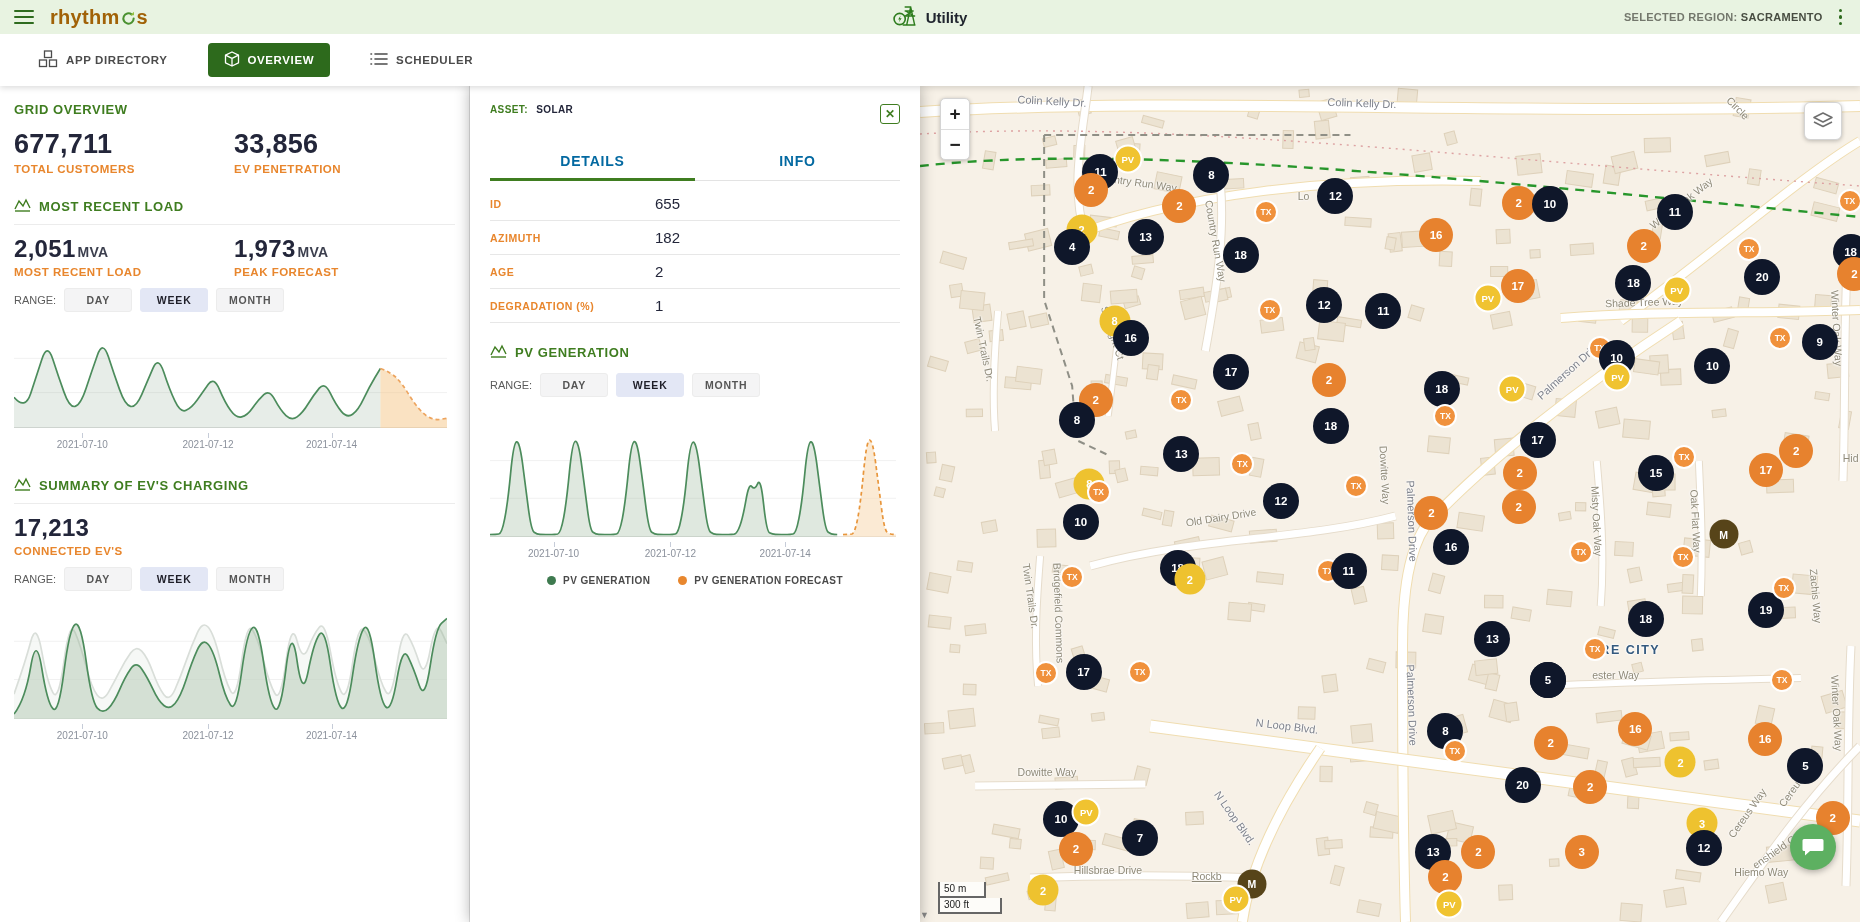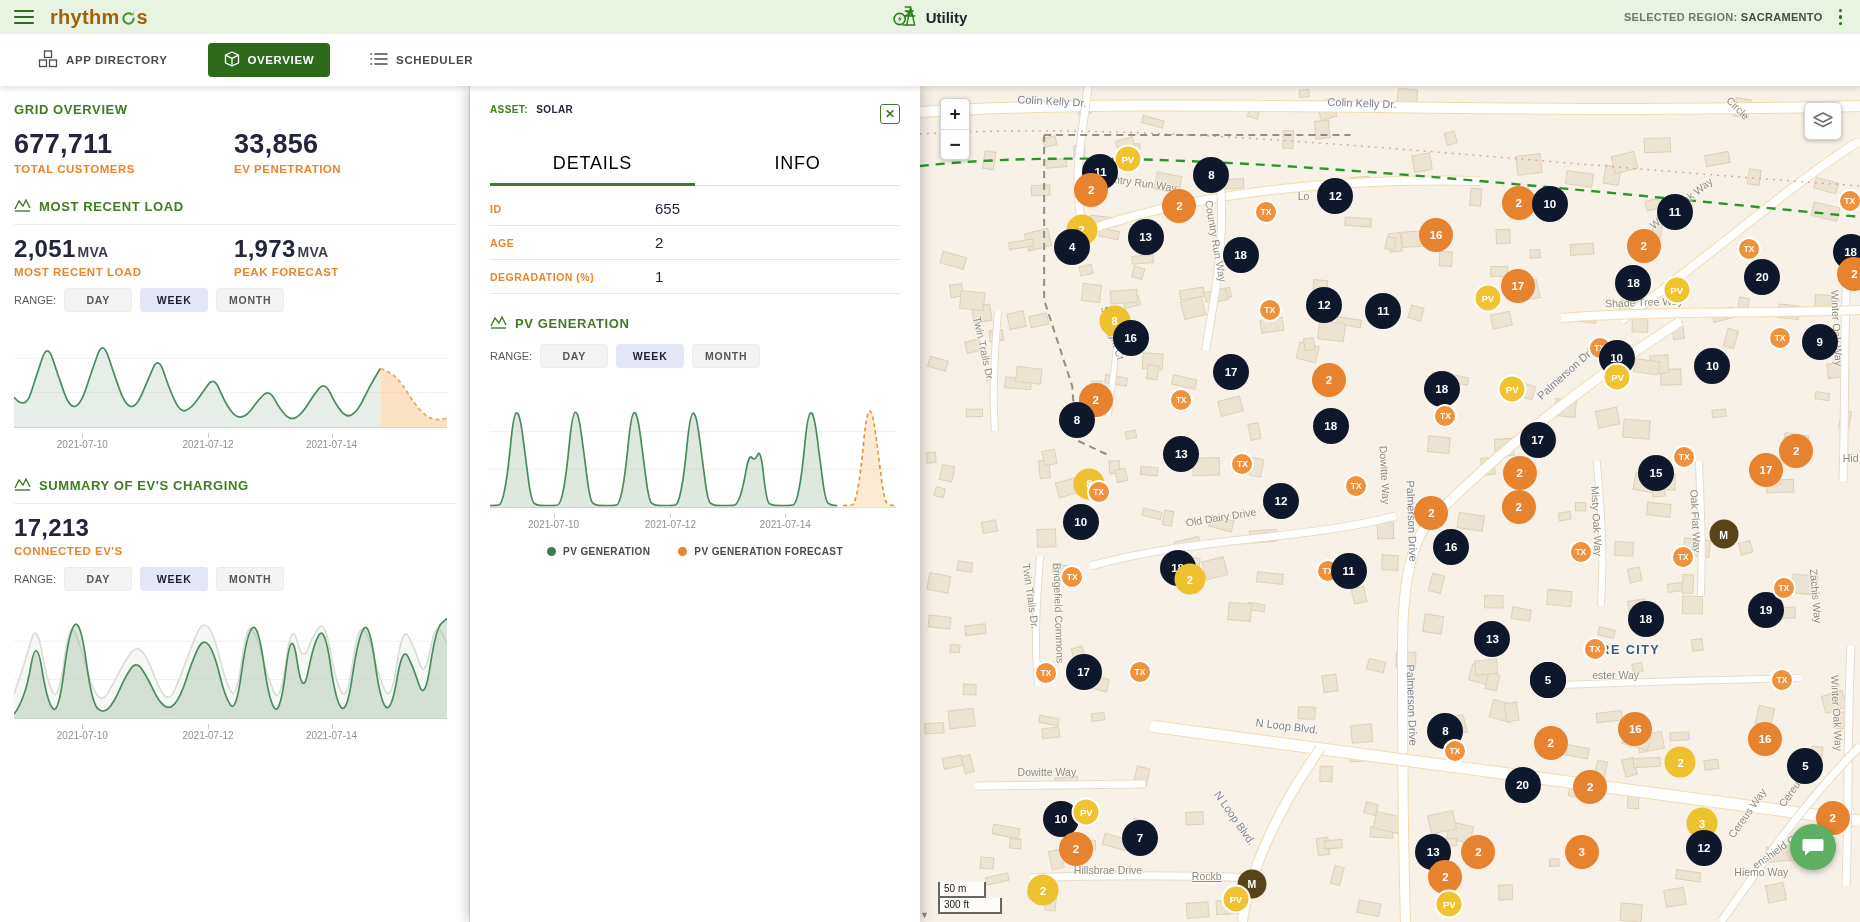--- a/index.html
+++ b/index.html
@@ -51,21 +51,21 @@
 
   .gap24 { height:24px; }
 
   
   .asset-title-row { display:flex; align-items:flex-start; }
   .asset-title { font-size:10px; font-weight:bold; letter-spacing:.4px; }
   .asset-title .pfx { color:#3f7d20; }
   .asset-title .valname { color:#23263a; margin-left:5px; }
   .close-btn { margin-left:auto; width:20px; height:20px; border:1.5px solid #3f7d20; border-radius:3px; color:#3f7d20; display:flex; align-items:center; justify-content:center; font-size:12px; font-weight:bold; cursor:pointer; line-height:1; }
   .tabbar { display:flex; border-bottom:1px solid #e3e3e3; margin-top:18px; }
-  .tab { width:50%; text-align:center; padding:11px 0; font-size:18px; font-weight:normal; color:#000000; letter-spacing:.8px; cursor:pointer; position:relative; }
+  .tab { width:50%; text-align:center; padding:11px 0; font-size:14px; font-weight:bold; color:#0369a1; letter-spacing:.8px; cursor:pointer; position:relative; }
   .tab.active::after { content:""; position:absolute; left:0; right:0; bottom:-1px; height:3px; background:#3f7d20; }
   .fields { margin-top:6px; }
   .frow { display:flex; align-items:center; height:34px; border-bottom:1px solid #e7e7e7; }
   .frow .flabel { width:165px; font-size:10.5px; font-weight:bold; color:#e8862d; letter-spacing:.5px; }
   .frow .fval { font-size:15px; color:#23263a; }
   .legend { display:flex; justify-content:center; gap:28px; margin-top:14px; }
   .litem { display:flex; align-items:center; gap:7px; font-size:10px; font-weight:bold; color:#4a4a4a; letter-spacing:.4px; }
   .ldot { width:9px; height:9px; border-radius:50%; }
 
   
@@ -298,20 +298,24 @@
       <div class="close-btn">✕</div>
     </div>
     <div class="tabbar">
       <div class="tab active">DETAILS</div>
       <div class="tab">INFO</div>
     </div>
     <div class="fields">
       <div class="frow">
         <div class="flabel">ID</div>
         <div class="fval">655</div>
+      </div>
+      <div class="frow">
+        <div class="flabel">AZIMUTH</div>
+        <div class="fval">182</div>
       </div>
       <div class="frow">
         <div class="flabel">AGE</div>
         <div class="fval">2</div>
       </div>
       <div class="frow">
         <div class="flabel">DEGRADATION (%)</div>
         <div class="fval">1</div>
       </div>
     </div>

